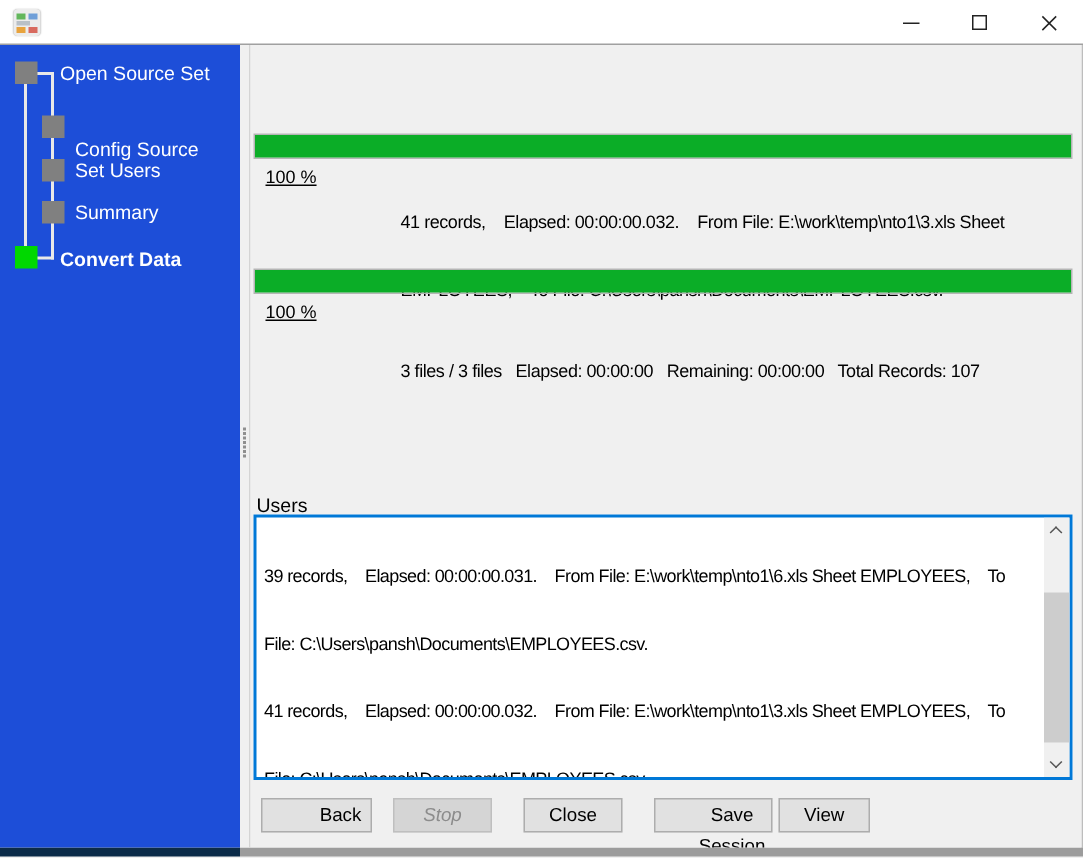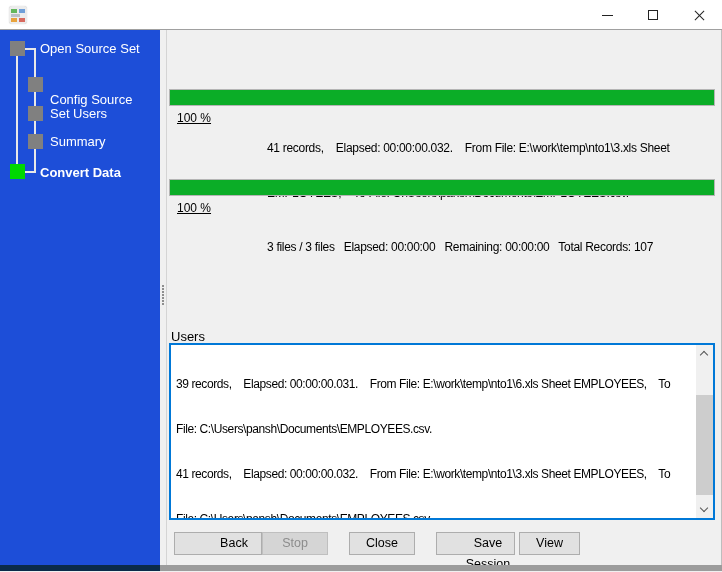--- a/index.html
+++ b/index.html
@@ -54,22 +54,22 @@
   .sbtn { position:absolute; left:0; width:17px; height:17px; }
   .sbtn.up { top:0; } .sbtn.down { bottom:0; }
   .chev { position:absolute; left:5px; width:6px; height:6px; border-right:1.5px solid #565656; border-bottom:1.5px solid #565656; }
   .chev.up { top:7px; transform:rotate(-135deg); }
   .chev.down { top:4px; transform:rotate(45deg); }
   .sthumb { position:absolute; left:0; width:17px; top:50px; height:100px; background:#cdcdcd; }
 
   
   .btn { position:absolute; top:502px; height:23px; background:#e1e1e1; border:1px solid #adadad; font-size:12.5px; color:#000; text-align:center; line-height:21px; font-family:"Liberation Sans", sans-serif; cursor:default; }
   .btn.disabled { background:#d5d5d5; border-color:#bfbfbf; color:#8c8c8c; }
-  .btn-back { left:7px; width:88px;padding-left:32px; }
-  .btn-stop { left:95px; width:66px; }
+  .btn-back { left:7px; width:74px;padding-left:32px; }
+  .btn-stop { left:95px; width:66px;font-style:italic; }
   .btn-close { left:182px; width:66px; }
   .btn-save { left:269px; width:79px;padding-left:25px; }
   .btn-view { left:352px; width:61px; }
 
   
   .bottom-strip { display:flex; height:6px; }
   .bottom-strip .l { width:160px; background:#0b2b49; }
   .bottom-strip .r { flex:1; background:#9c9c9c; }
 </style>
 </head>

